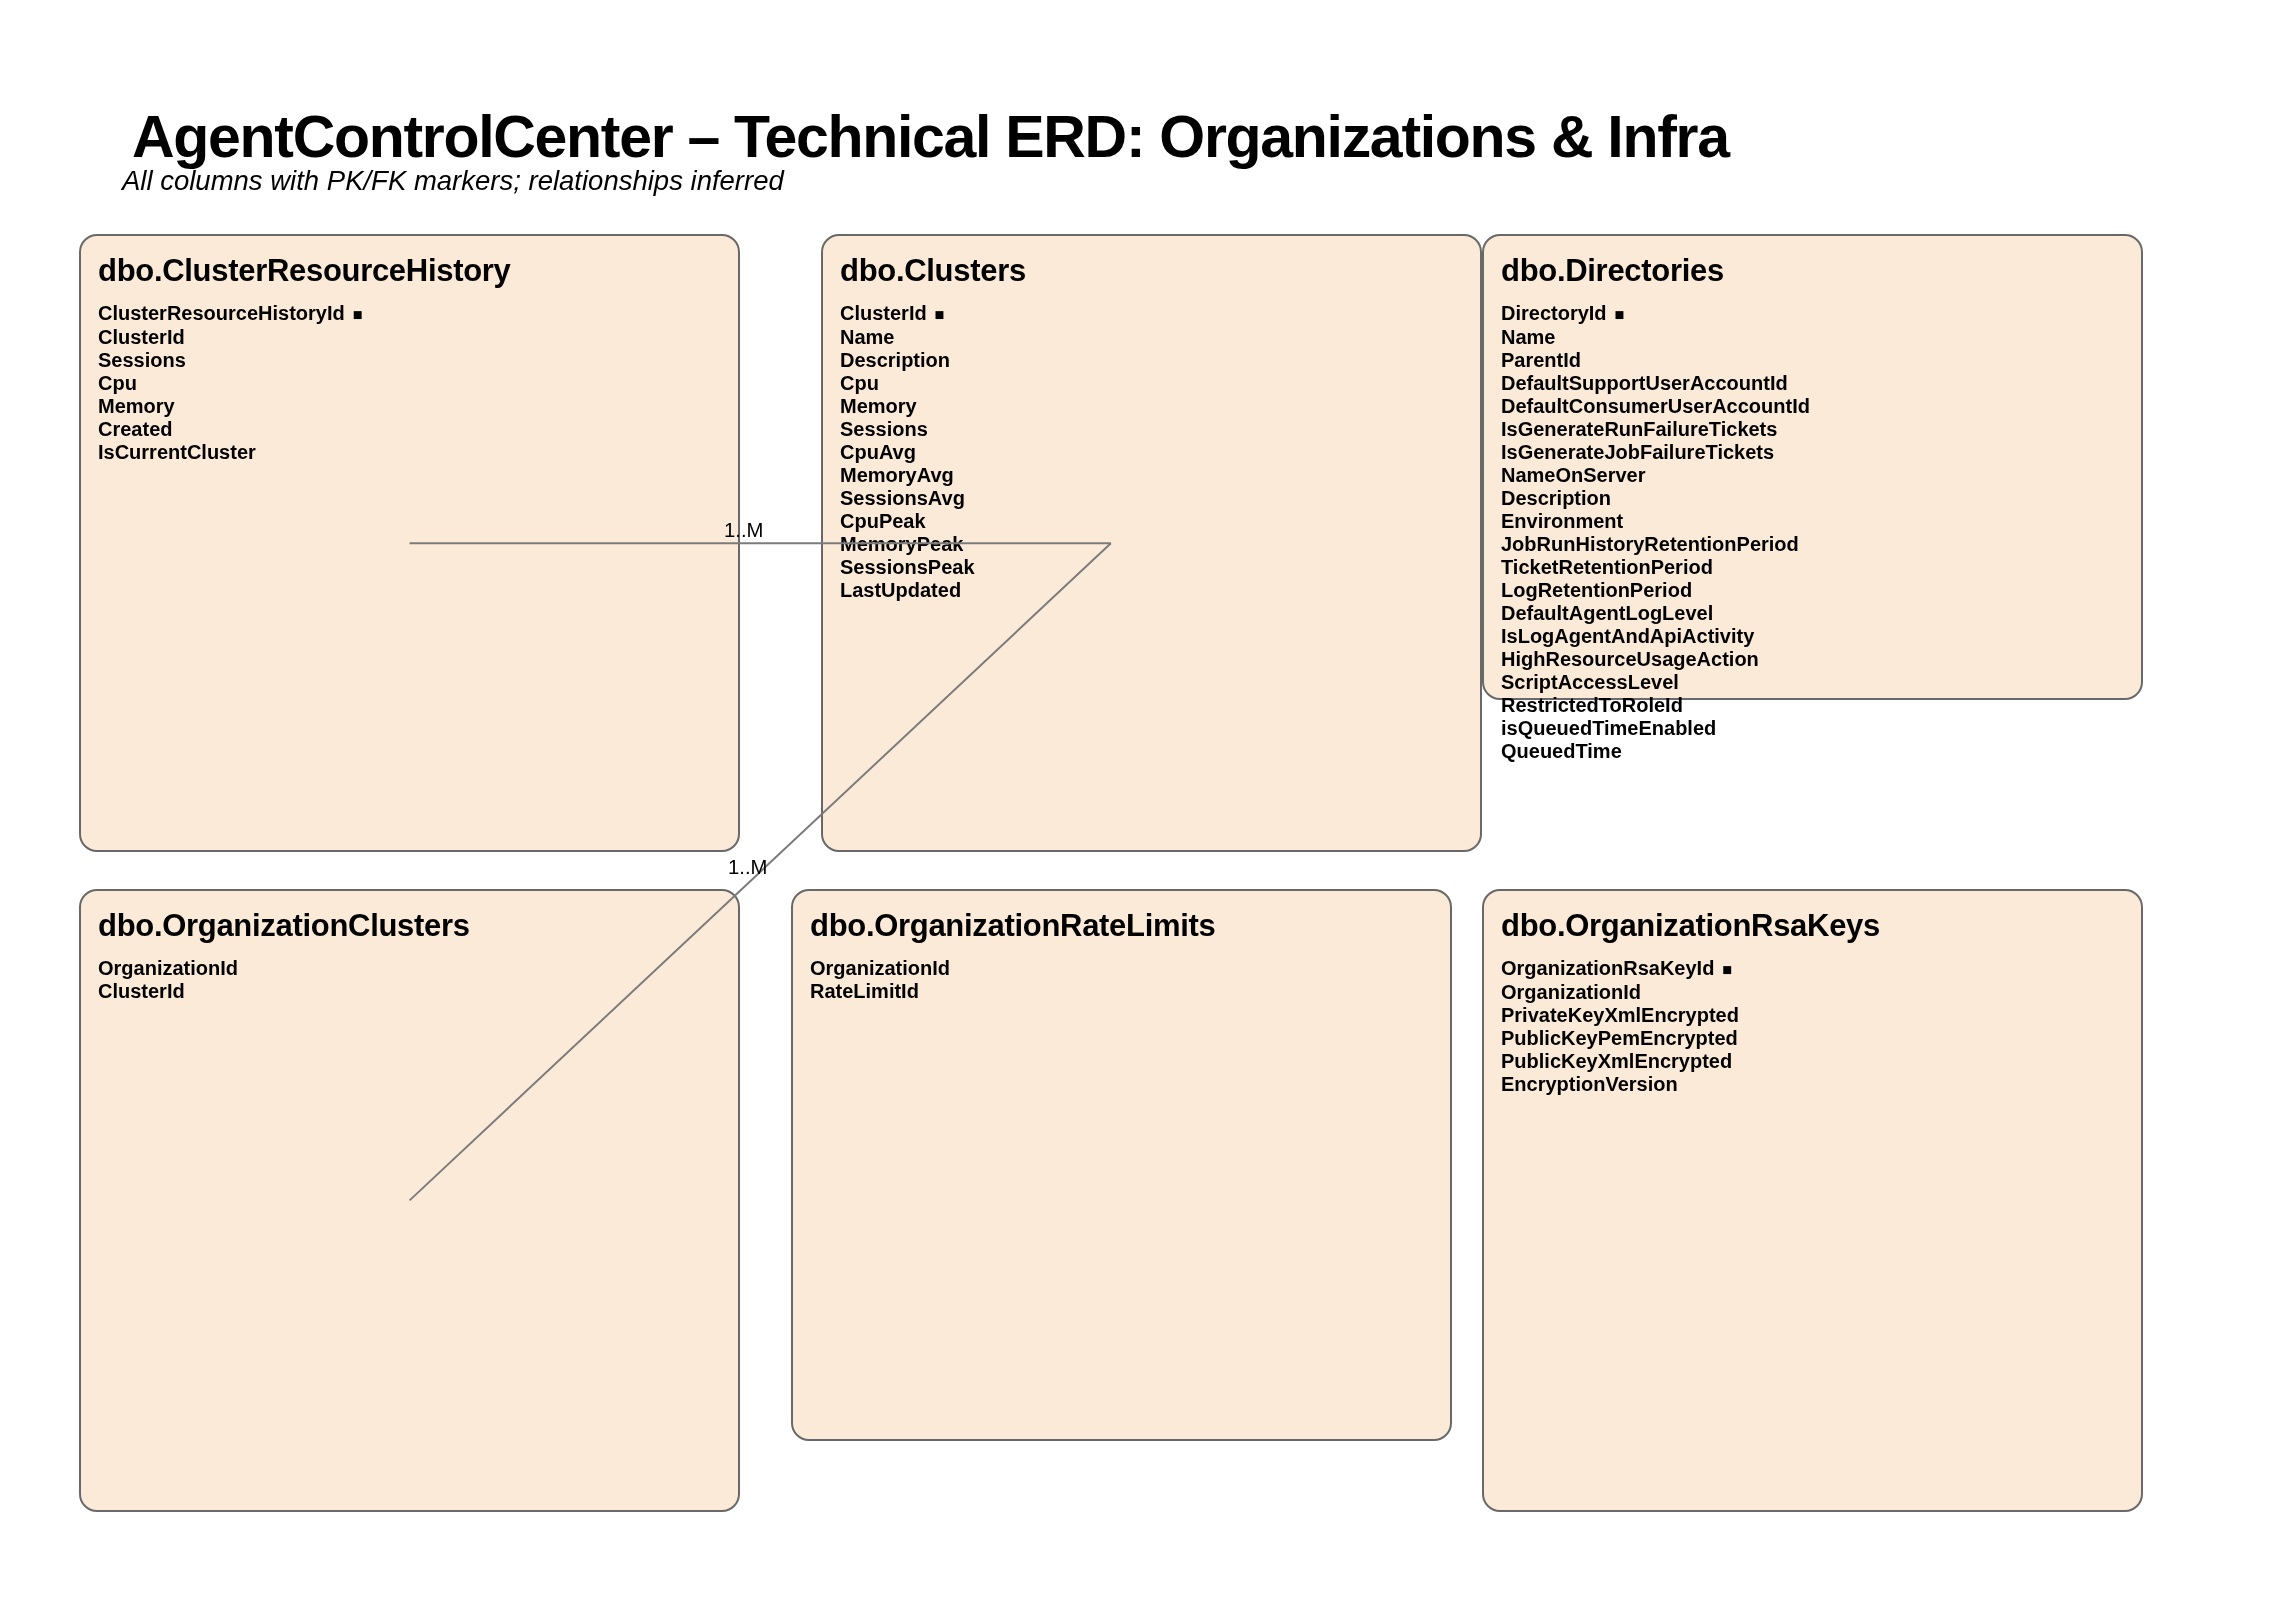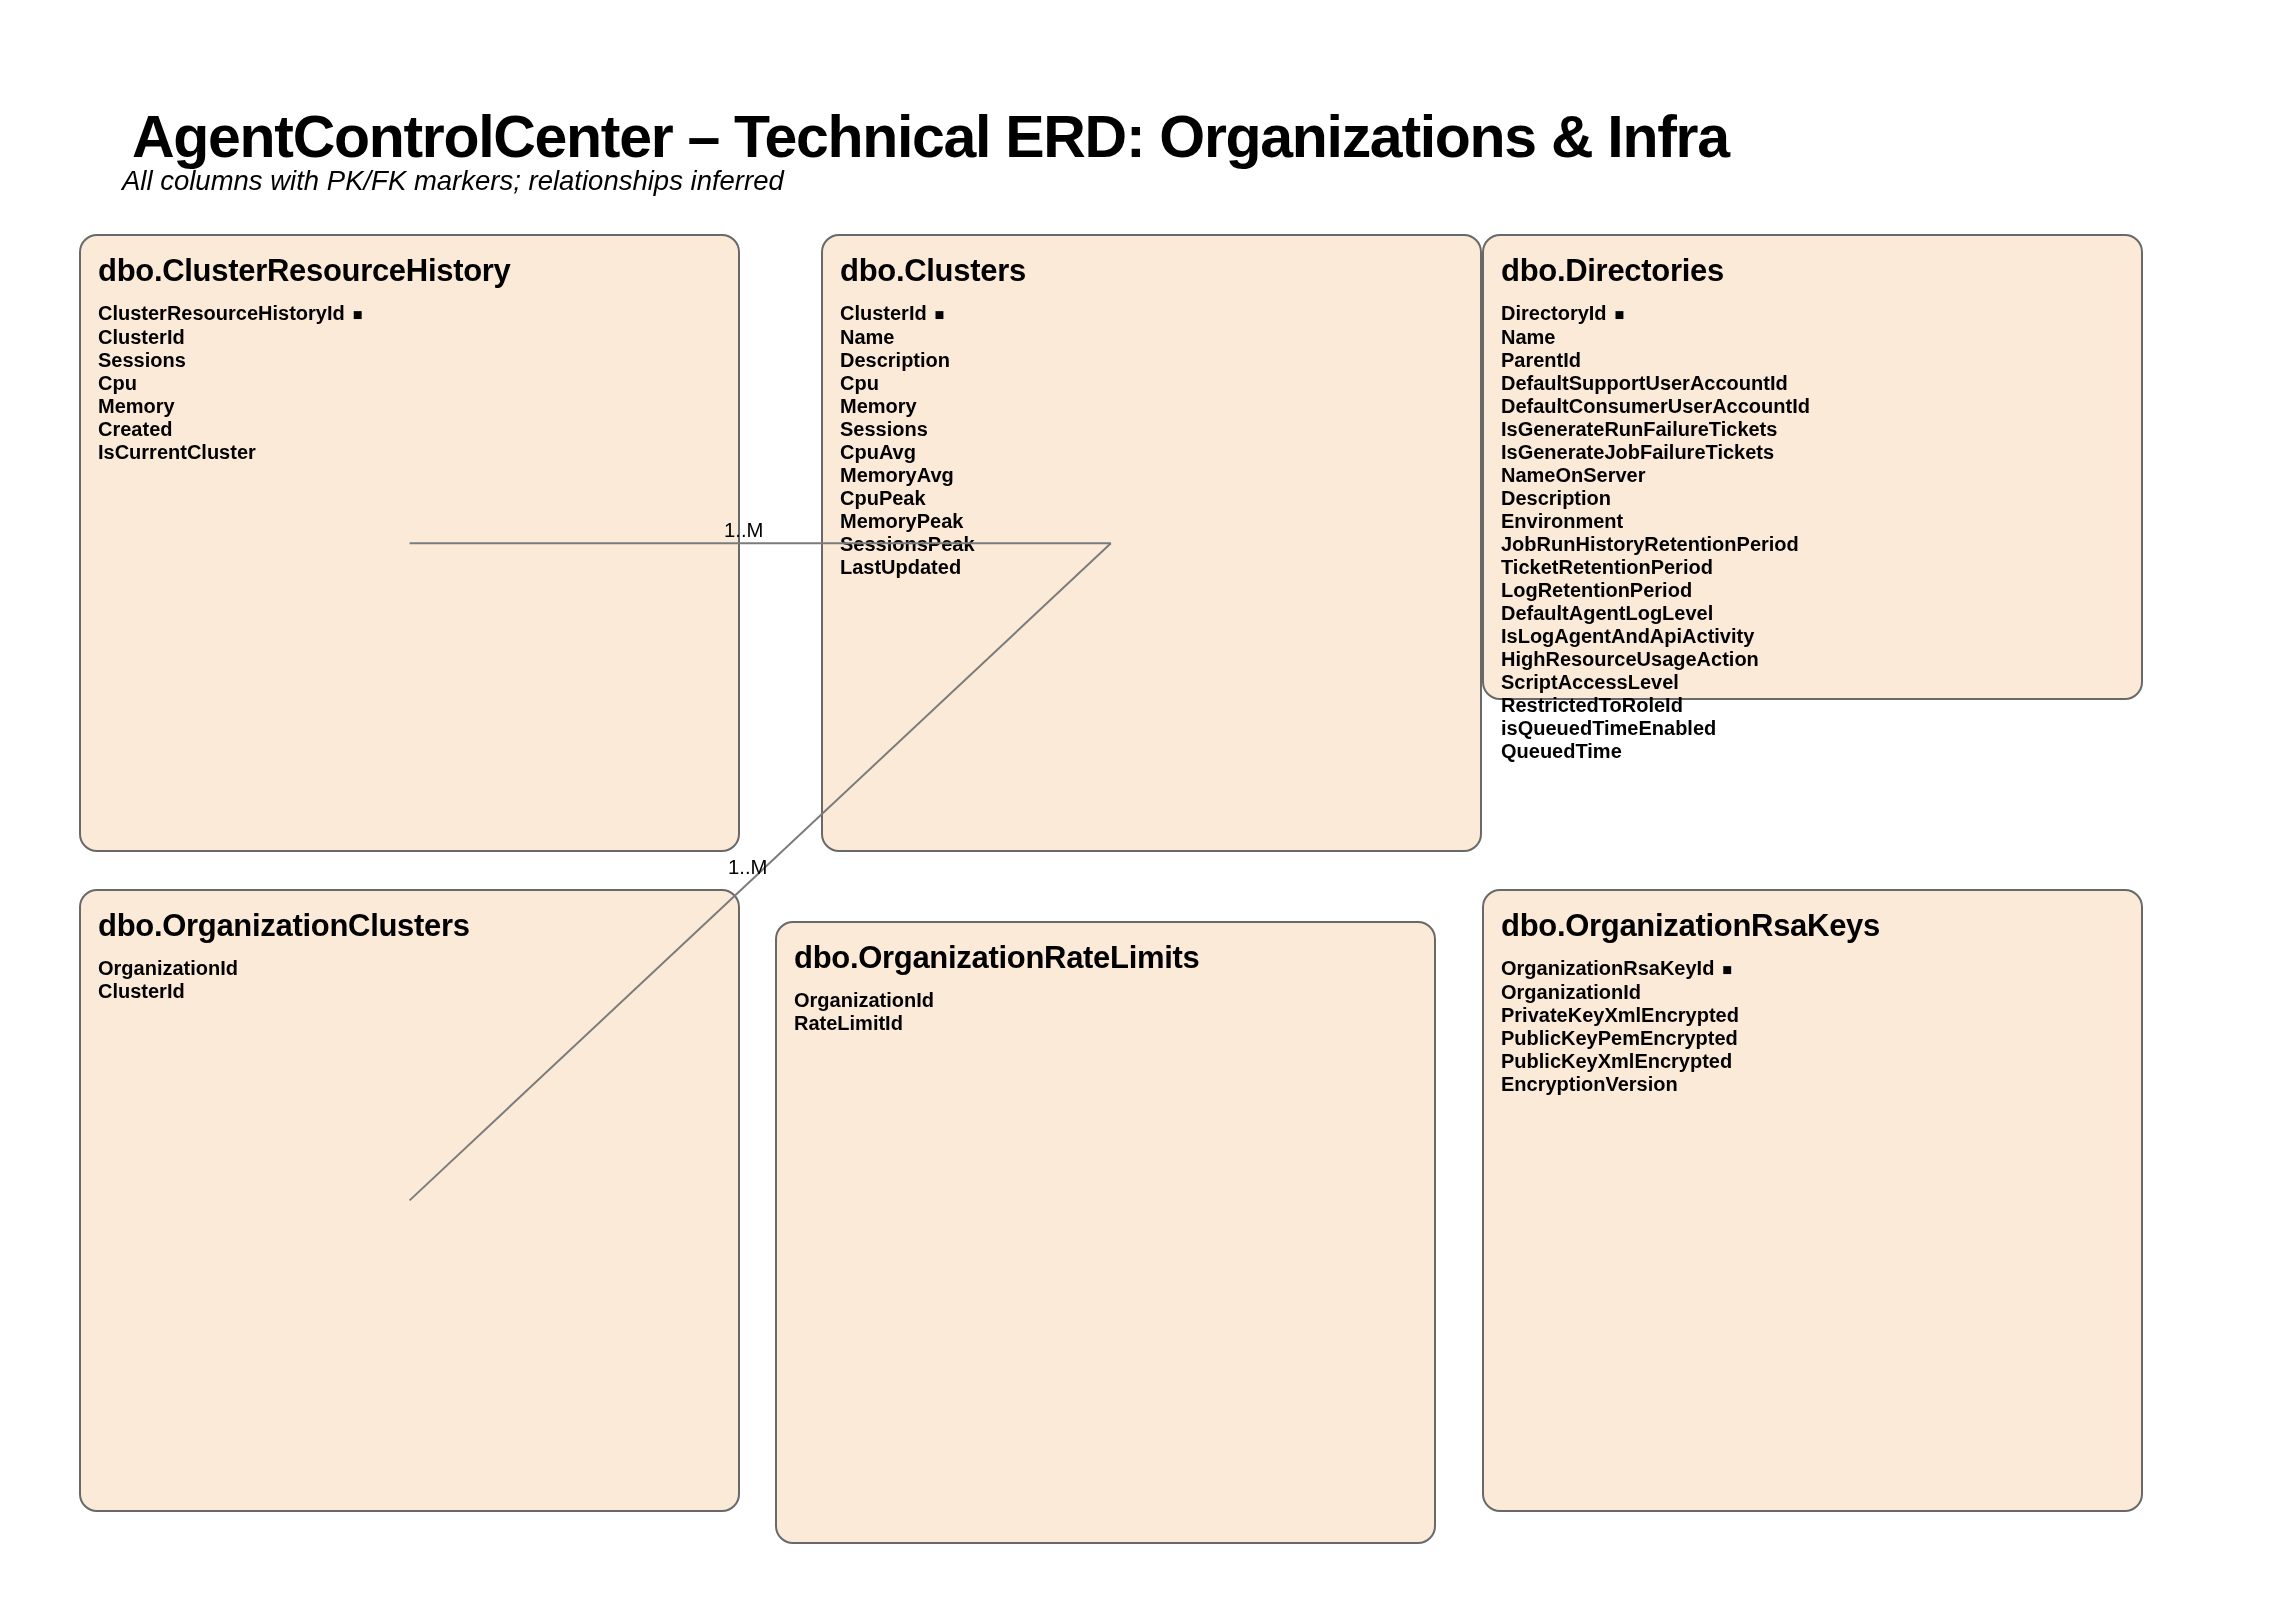--- a/index.html
+++ b/index.html
@@ -111,20 +111,21 @@
     <h2 class="entity-name">dbo.Clusters</h2>
     <ul class="cols">
           <li class="col"><span class="col-name">ClusterId</span><span class="pk">■</span></li>
           <li class="col"><span class="col-name">Name</span></li>
           <li class="col"><span class="col-name">Description</span></li>
           <li class="col"><span class="col-name">Cpu</span></li>
           <li class="col"><span class="col-name">Memory</span></li>
           <li class="col"><span class="col-name">Sessions</span></li>
           <li class="col"><span class="col-name">CpuAvg</span></li>
           <li class="col"><span class="col-name">MemoryAvg</span></li>
+          <li class="col"><span class="col-name">SessionsAvg</span></li>
           <li class="col"><span class="col-name">CpuPeak</span></li>
           <li class="col"><span class="col-name">MemoryPeak</span></li>
           <li class="col"><span class="col-name">SessionsPeak</span></li>
           <li class="col"><span class="col-name">LastUpdated</span></li>
         </ul>
   </section>
       <section class="entity" style="left: 1482px; top: 234px; height: 466px;">
     <h2 class="entity-name">dbo.Directories</h2>
     <ul class="cols">
           <li class="col"><span class="col-name">DirectoryId</span><span class="pk">■</span></li>
@@ -149,21 +150,21 @@
           <li class="col"><span class="col-name">QueuedTime</span></li>
         </ul>
   </section>
       <section class="entity" style="left: 79px; top: 889px; height: 623px;">
     <h2 class="entity-name">dbo.OrganizationClusters</h2>
     <ul class="cols">
           <li class="col"><span class="col-name">OrganizationId</span></li>
           <li class="col"><span class="col-name">ClusterId</span></li>
         </ul>
   </section>
-      <section class="entity" style="left: 775px; top: 889px; height: 623px; margin-top: 32px;">
+      <section class="entity" style="left: 791px; top: 889px; height: 552px;">
     <h2 class="entity-name">dbo.OrganizationRateLimits</h2>
     <ul class="cols">
           <li class="col"><span class="col-name">OrganizationId</span></li>
           <li class="col"><span class="col-name">RateLimitId</span></li>
         </ul>
   </section>
       <section class="entity" style="left: 1482px; top: 889px; height: 623px;">
     <h2 class="entity-name">dbo.OrganizationRsaKeys</h2>
     <ul class="cols">
           <li class="col"><span class="col-name">OrganizationRsaKeyId</span><span class="pk">■</span></li>

